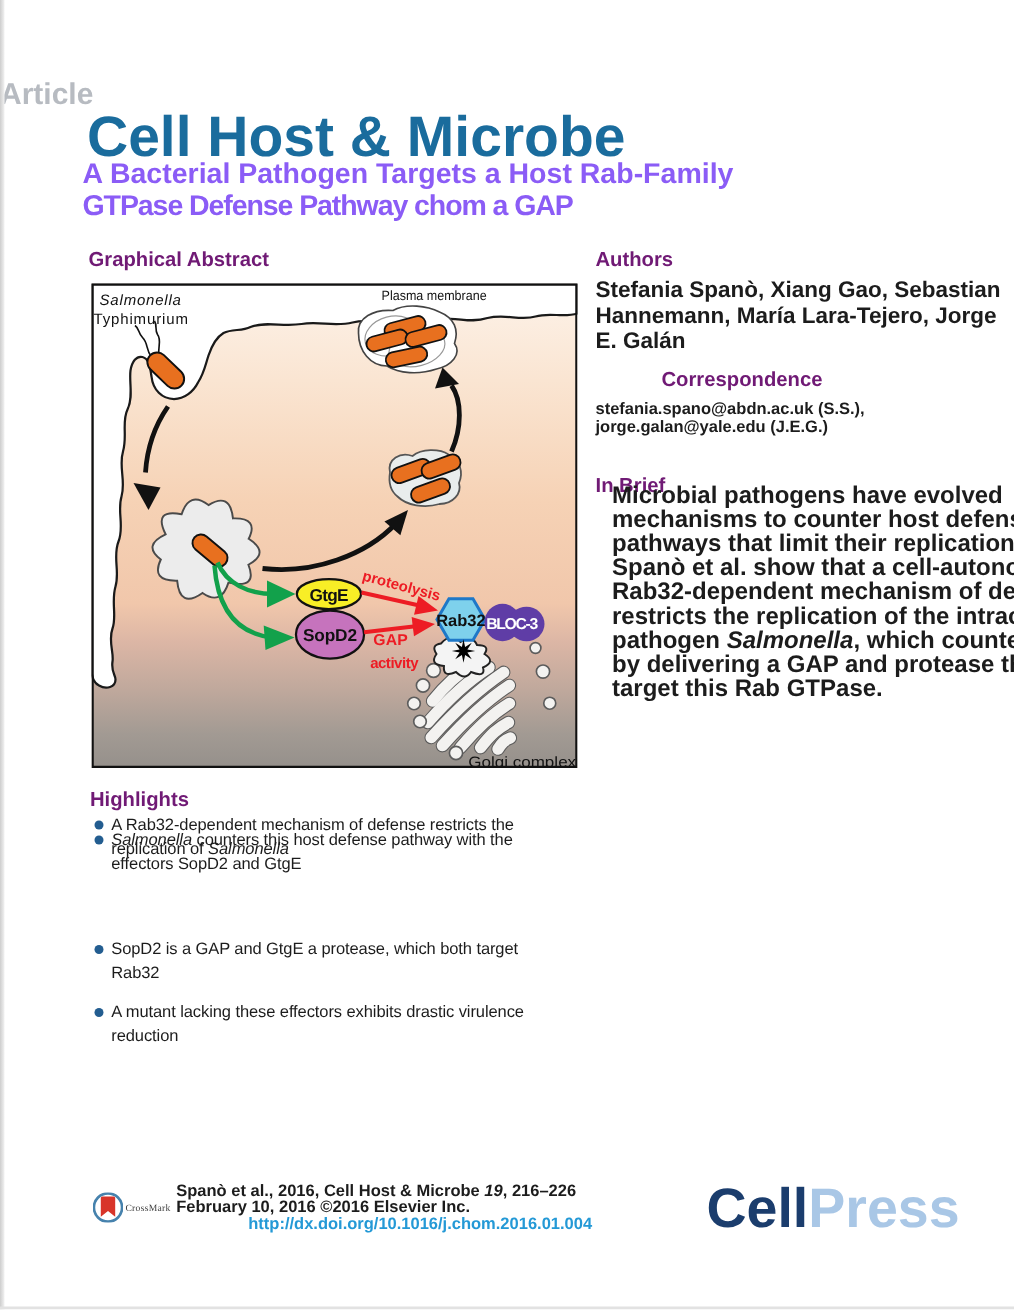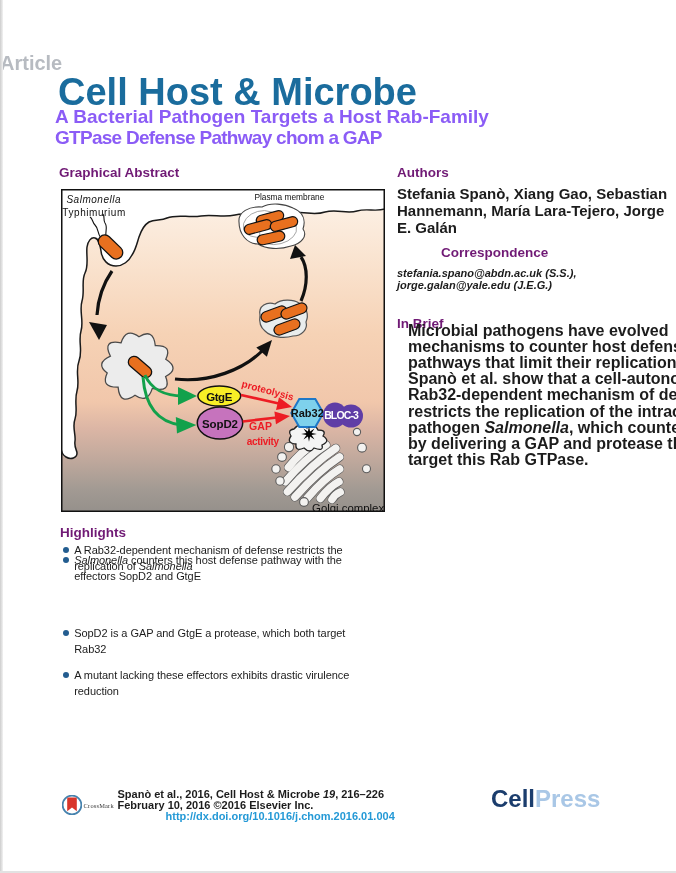--- a/index.html
+++ b/index.html
@@ -9,27 +9,27 @@
   .article{top:52px;left:0;width:609px;font-size:20px;font-weight:bold;color:#b7bbc1;}
   .chm{top:70.5px;left:58px;font-size:38px;font-weight:bold;color:#1a6c9d;}
   .title{top:105.8px;left:55px;font-size:19px;line-height:21px;font-weight:bold;color:#8b5cf6;white-space:nowrap;}
   .h-blue{font-size:13.5px;font-weight:bold;color:#701a75;white-space:nowrap;}
   .ga-h{top:164.8px;left:59px;}
   .au-h{top:164.8px;left:397px;}
   .co-h{top:245.4px;left:397px;margin-left:44px;}
   .ib-h{top:316px;left:397px;}
   .hl-h{top:525.1px;left:60px;}
   .authors{top:184.6px;left:397px;font-size:15px;line-height:17px;font-weight:bold;color:#1c1c1c;white-space:nowrap;}
-  .emails{top:266.6px;left:397px;font-size:11px;line-height:12.7px;font-weight:bold;color:#1c1c1c;white-space:nowrap;font-style:italic;}
+  .emails{top:266.6px;left:397px;font-size:11px;line-height:12.7px;font-weight:bold;color:#1c1c1c;white-space:nowrap;}
   .inbrief{top:322.5px;left:408px;font-size:16px;line-height:16.2px;font-weight:bold;color:#1c1c1c;white-space:nowrap;}
   .bullet{position:absolute;left:61px;padding-left:13.2px;font-size:11px;line-height:16.3px;letter-spacing:-0.06px;font-weight:normal;color:#1c1c1c;white-space:nowrap;}
   .bullet:before{content:"";position:absolute;left:1.5px;top:5.4px;width:6px;height:6px;border-radius:50%;background:#235d90;}
   .cite{top:788.6px;left:117.5px;font-size:11px;line-height:11.05px;font-weight:bold;color:#1c1c1c;white-space:nowrap;}
   .doi{color:#2499d6;margin-left:48px;}
-  .cellpress{top:784.7px;left:471px;font-size:24px;font-weight:bold;white-space:nowrap;margin-left:20px;}
+  .cellpress{top:784.7px;left:471px;font-size:37px;font-weight:bold;white-space:nowrap;}
   .cellpress .c1{color:#1b3d6d;} .cellpress .c2{color:#a9c7e6;}
   .cm-text{top:801.5px;left:83.6px;font-family:"Liberation Serif",serif;font-size:6.4px;color:#3a3a3a;letter-spacing:0.2px;}
   .edge-l{left:0;top:0;width:3px;height:873px;background:linear-gradient(to right,#cdcdcd,#f2f2f2);}
   .edge-b{left:0;bottom:0;width:676px;height:2px;background:#e2e2e2;}
   svg text{font-family:"Liberation Sans",sans-serif;}
 </style>
 </head>
 <body>
 <div class="abs article">Article</div>
 <div class="abs chm">Cell Host &amp; Microbe</div>

